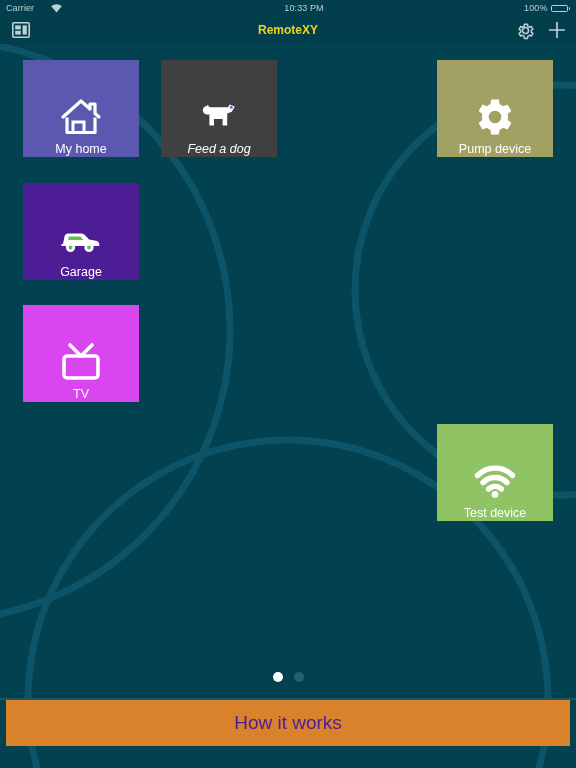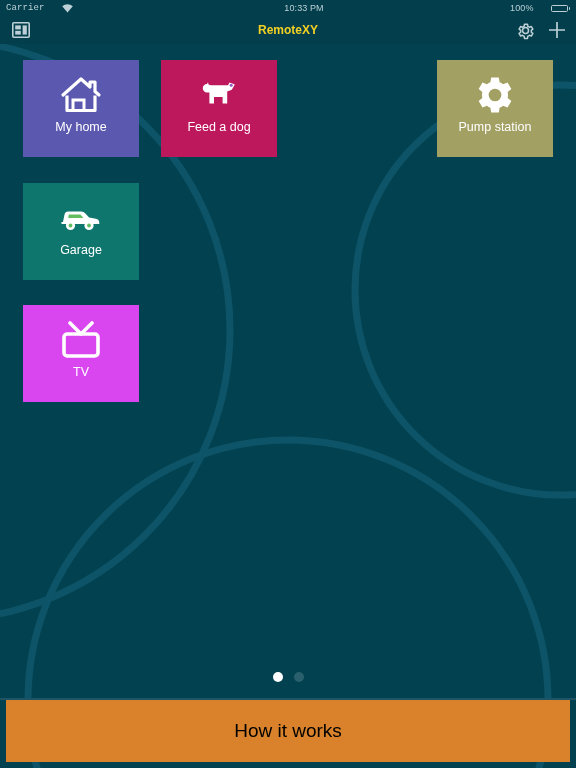--- a/index.html
+++ b/index.html
@@ -31,23 +31,23 @@
     position: absolute; top: 0; left: 0;
     width: 576px; height: 16px;
     background: #023e4c;
     z-index: 5;
     display: flex;
     align-items: center;
     color: #bcd0d6;
     font-size: 9px;
     letter-spacing: 0.1px;
   }
-  .sb-left { position: absolute; left: 6px; display: flex; align-items: center; gap: 17px; font-family: Liberation Mono, monospace; }
+  .sb-left { position: absolute; left: 6px; display: flex; align-items: center; gap: 17px; }
   .sb-center { position: absolute; left: 0; right: 0; text-align: center; padding-left: 32px; }
-  .sb-right { position: absolute; right: 6px; display: flex; align-items: center; gap: 17px; }
+  .sb-right { position: absolute; right: 6px; display: flex; align-items: center; gap: 3px; }
   .sb-wifi { display: block; }
   .batt-wrap { display: flex; align-items: center; gap: 1px; }
   .batt-body {
     width: 17px; height: 7px;
     border: 1px solid #bcd0d6;
     border-radius: 1.5px;
     padding: 1px;
   }
   .batt-fill { width: 100%; height: 100%; background: #bcd0d6; border-radius: 0.5px; }
   .batt-cap { width: 1.5px; height: 3px; background: #bcd0d6; border-radius: 0 1px 1px 0; }
@@ -83,21 +83,21 @@
     top: 44px; left: 0;
     width: 576px; height: 624px;
     z-index: 2;
   }
   .tile {
     position: absolute;
     width: 116px; height: 97px;
     display: flex;
     flex-direction: column;
     align-items: center;
-    justify-content: flex-start;
+    justify-content: flex-end;
     cursor: pointer;
     overflow: hidden;
   }
   .tile-icon {
     margin-top: 13px;
     height: 44px;
     display: flex; align-items: center; justify-content: center;
   }
   .tile-label {
     margin-top: 3px;
@@ -132,27 +132,27 @@
     width: 576px; height: 68px;
     z-index: 6;
     display: flex;
     gap: 6px;
     padding: 0 6px 6px 6px;
     background: transparent;
   }
   .bottom-btn {
     flex: 1;
     background: #d9822b;
-    color: #000000;
+    color: #4c1d95;
     font-size: 19px;
     display: flex;
     align-items: center;
     justify-content: center;
     cursor: pointer;
-    height: 62px;
+    height: 46px;
   }
   #bottom-sep {
     position: absolute;
     top: 698px; left: 0;
     width: 576px; height: 2px;
     background: #1d5564;
     z-index: 6;
   }
 </style>
 </head>
@@ -210,38 +210,38 @@
       <div class="tile" style="left: 23px; top: 16px; background: rgb(91, 88, 176);">
         <div class="tile-icon">
           <svg width="44" height="40" viewBox="0 0 44 40">
         <path d="M4 20 L22 4 L31 12 V7 H36 V16.5 L40 20" fill="none" stroke="white" stroke-width="3.2" stroke-linejoin="round" stroke-linecap="round"></path>
         <path d="M8 20.5 V35.5 H36 V20.5" fill="none" stroke="white" stroke-width="3.2" stroke-linejoin="round"></path>
         <rect x="14" y="25" width="11" height="10.5" fill="none" stroke="white" stroke-width="3"></rect>
       </svg>
         </div>
         <div class="tile-label">My home</div>
       </div>
-      <div class="tile" style="left: 161px; top: 16px; background: #be185d;">
+      <div class="tile" style="left: 161px; top: 16px; background: #404040; font-style: italic;">
         <div class="tile-icon">
           <svg width="46" height="34" viewBox="0 0 46 34">
         <path d="M11 6 a4.2 4.2 0 0 0 -4.2 4.2 a4.2 4.2 0 0 0 4.2 4.2 h2.4 v11.2 h4.6 V19 h8.6 v6.6 h4.6 V13.4 l4.6 -1.6 l3 -5.4 l-5.2 -2 l-1.6 2.8 h-17 a3 3 0 0 1 -3 -3 z" fill="white"></path>
         <circle cx="35.2" cy="7.2" r="1.5" fill="#9157c2"></circle>
       </svg>
         </div>
         <div class="tile-label">Feed a dog</div>
       </div>
       <div class="tile" style="left: 437px; top: 16px; background: rgb(163, 160, 99);">
         <div class="tile-icon">
           <svg width="40" height="40" viewBox="0 0 48 48">
         <path fill="white" fill-rule="evenodd" d="M28.6 3h-9.2l-0.9 5.6a16.5 16.5 0 0 0-4.2 2.4l-5.3-2L4.4 16.9l4.4 3.5a16.5 16.5 0 0 0 0 7.2l-4.4 3.5 4.6 7.9 5.3-2a16.5 16.5 0 0 0 4.2 2.4l0.9 5.6h9.2l0.9-5.6a16.5 16.5 0 0 0 4.2-2.4l5.3 2 4.6-7.9-4.4-3.5a16.5 16.5 0 0 0 0-7.2l4.4-3.5-4.6-7.9-5.3 2a16.5 16.5 0 0 0-4.2-2.4zM24 16.4a7.6 7.6 0 1 0 0 15.2 7.6 7.6 0 0 0 0-15.2z"></path>
       </svg>
         </div>
-        <div class="tile-label">Pump station</div>
-      </div>
-      <div class="tile" style="left: 23px; top: 139px; background: #0f766e;">
+        <div class="tile-label">Pump device</div>
+      </div>
+      <div class="tile" style="left: 23px; top: 139px; background: #4c1d95;">
         <div class="tile-icon">
           <svg width="46" height="30" viewBox="0 0 46 30">
         <path d="M5 19 L6.5 11.5 a4 4 0 0 1 3.8 -3 h13.2 a4.6 4.6 0 0 1 3.4 1.5 l4.2 4.6 l6.8 1.2 a4 4 0 0 1 3.4 3.9 V21 H3.6 a2.4 2.4 0 0 1 0 -2 z" fill="white"></path>
         <circle cx="12.5" cy="22.5" r="4.6" fill="white"></circle>
         <circle cx="31" cy="22.5" r="4.6" fill="white"></circle>
         <circle cx="12.5" cy="22.5" r="1.9" fill="#63bd5f"></circle>
         <circle cx="31" cy="22.5" r="1.9" fill="#63bd5f"></circle>
         <path d="M10.8 11.5 h11.6 l3 3.6 h-15.2 z" fill="#63bd5f"></path>
       </svg>
         </div>
@@ -249,20 +249,31 @@
       </div>
       <div class="tile" style="left: 23px; top: 261px; background: #d946ef;">
         <div class="tile-icon">
           <svg width="44" height="38" viewBox="0 0 44 38">
         <path d="M11 2 L22 13 M33 2 L22 13" fill="none" stroke="white" stroke-width="3.6" stroke-linecap="round"></path>
         <rect x="5" y="13" width="34" height="22" rx="3.2" fill="none" stroke="white" stroke-width="3.6"></rect>
       </svg>
         </div>
         <div class="tile-label">TV</div>
       </div>
+      <div class="tile" style="left: 437px; top: 380px; background: rgb(143, 195, 99);">
+        <div class="tile-icon">
+          <svg width="44" height="34" viewBox="0 0 44 34">
+        <path d="M4.5 11.5 a24.5 24.5 0 0 1 35 0" fill="none" stroke="white" stroke-width="5.4" stroke-linecap="round"></path>
+        <path d="M10 18.5 a16.8 16.8 0 0 1 24 0" fill="none" stroke="white" stroke-width="5.4" stroke-linecap="round"></path>
+        <path d="M15.6 25 a9.2 9.2 0 0 1 12.8 0" fill="none" stroke="white" stroke-width="5.4" stroke-linecap="round"></path>
+        <circle cx="22" cy="30.4" r="3.4" fill="white"></circle>
+      </svg>
+        </div>
+        <div class="tile-label">Test device</div>
+      </div>
     </div>
 
   <div id="page-dots">
       <div class="dot active"></div>
       <div class="dot inactive"></div>
     </div>
 
   <div id="bottom-sep"></div>
   <div id="bottom-bar">
     <div class="bottom-btn">How it works</div>

